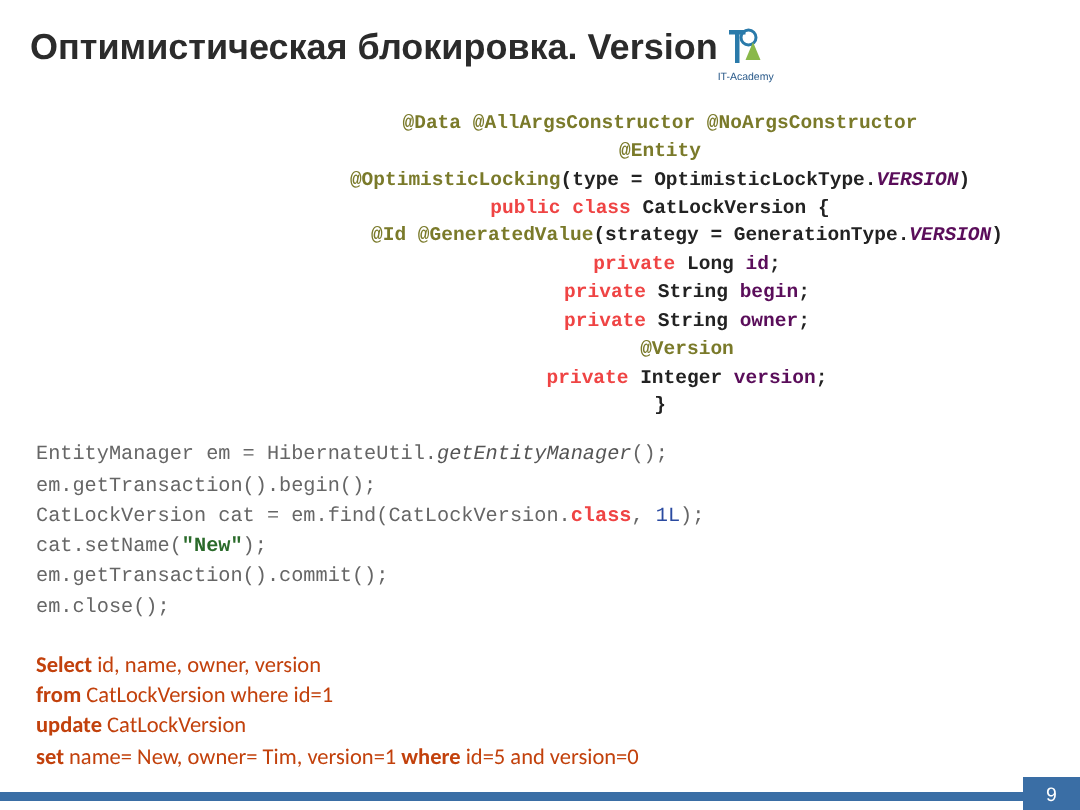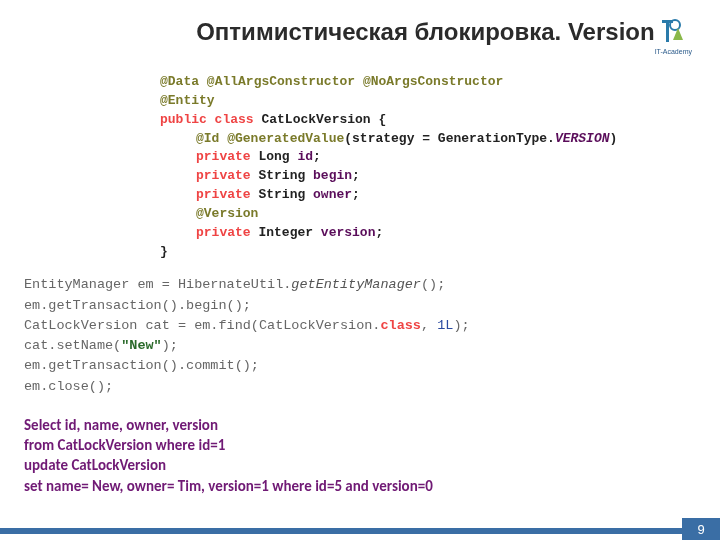--- a/index.html
+++ b/index.html
@@ -7,21 +7,21 @@
     width: 720px;
     height: 540px;
     background: #ffffff;
     font-family: Arial, sans-serif;
     position: relative;
     overflow: hidden;
   }
   .header {
     padding: 18px 20px 0 20px;
     display: flex;
-    justify-content: flex-end;
+    justify-content: flex-start;
     align-items: flex-start;
   }
   .title {
     font-family: Verdana, Arial, sans-serif;
     font-size: 24px;
     font-weight: bold;
     color: #2b2b2b;
   }
   .logo {
     display: flex;
@@ -39,35 +39,35 @@
     font-size: 7px;
     color: #2a5a8a;
     margin-top: 2px;
   }
   .code-block1 {
     margin: 18px 0 0 160px;
     font-family: "Courier New", monospace;
     font-size: 13px;
     line-height: 1.45;
     font-weight: bold;
+    text-align: center;
   }
   .code-block2 {
     margin: 14px 0 12px 24px;
     font-family: "Courier New", monospace;
     font-size: 13.5px;
     line-height: 1.5;
     color: #555;
   }
   .sql-block {
     margin: 18px 0 0 24px;
     font-family: "Calibri", Arial, sans-serif;
     font-size: 15px;
     line-height: 1.35;
-    color: #701a75;
-    font-weight: bold;
+    color: #c2410c;
   }
   .kw { color: #ef4444; }
   .ann { color: #7a7a2a; }
   .str { color: #2a6a2a; }
   .ident { color: #5a0d5a; }
   .num { color: #2a4aa0; }
   .txt { color: #222; }
   .g { color: #666; }
   .footer {
     position: absolute;
@@ -108,20 +108,21 @@
         <path d="M21 14 L26 26 L16 26 Z" fill="#8ab84a"></path>
       </svg>
     </div>
     <div class="logo-text">IT-Academy</div>
   </div>
 </div>
 
 <div class="code-block1">
   <div><span class="ann">@Data</span> <span class="ann">@AllArgsConstructor</span> <span class="ann">@NoArgsConstructor</span></div>
   <div><span class="ann">@Entity</span></div>
+  <div><span class="ann">@OptimisticLocking</span><span class="txt">(type = OptimisticLockType.</span><span class="ident" style="font-style:italic">VERSION</span><span class="txt">)</span></div>
   <div><span class="kw">public class </span><span class="txt">CatLockVersion {</span></div>
   <div style="padding-left:36px"><span class="ann">@Id</span> <span class="ann">@GeneratedValue</span><span class="txt">(strategy = GenerationType.</span><span class="ident" style="font-style:italic">VERSION</span><span class="txt">)</span></div>
   <div style="padding-left:36px"><span class="kw">private </span><span class="txt">Long </span><span class="ident">id</span><span class="txt">;</span></div>
   <div style="padding-left:36px"><span class="kw">private </span><span class="txt">String </span><span class="ident">begin</span><span class="txt">;</span></div>
   <div style="padding-left:36px"><span class="kw">private </span><span class="txt">String </span><span class="ident">owner</span><span class="txt">;</span></div>
   <div style="padding-left:36px"><span class="ann">@Version</span></div>
   <div style="padding-left:36px"><span class="kw">private </span><span class="txt">Integer </span><span class="ident">version</span><span class="txt">;</span></div>
   <div><span class="txt">}</span></div>
 </div>
 

